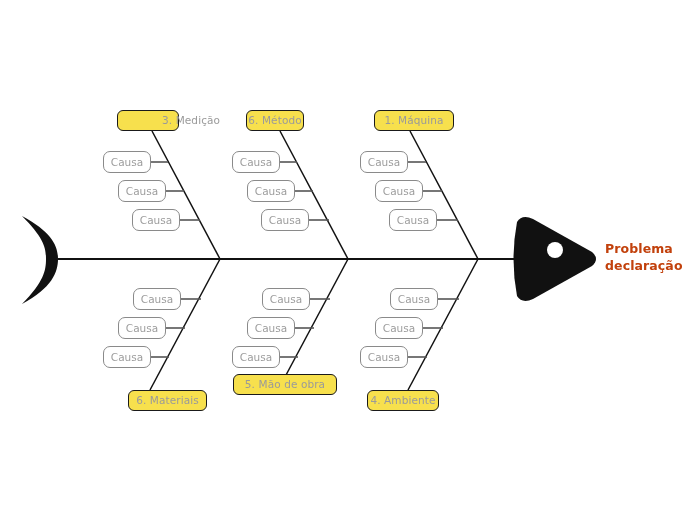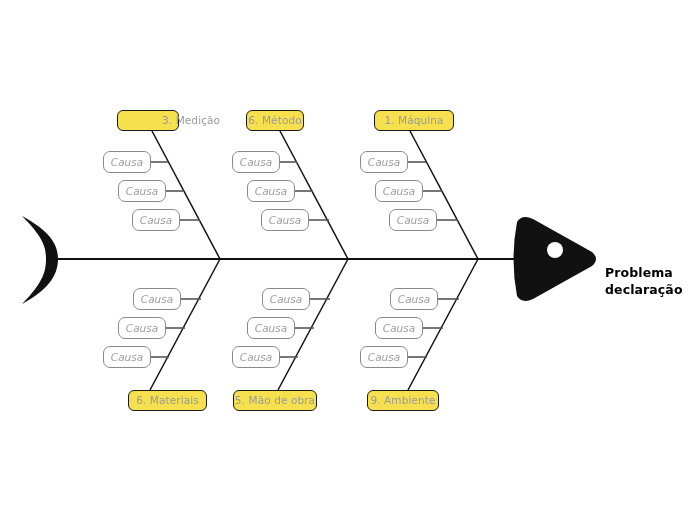--- a/index.html
+++ b/index.html
@@ -46,33 +46,31 @@
     background: #ffffff;
     border: 1.5px solid #8a8a8a;
     border-radius: 7px;
     width: 48px;
     height: 22px;
     line-height: 20px;
     text-align: center;
     color: #9d9d9d;
     font-size: 10.5px;
     white-space: nowrap;
-    font-style: italic;
   }
   #problem-label {
     position: absolute;
     left: 605px;
     top: 240px;
     width: 90px;
-    color: #000000;
+    color: #c2410c;
     font-size: 12.5px;
     font-weight: bold;
     line-height: 17px;
     letter-spacing: 0.1px;
-    margin-top: 24px;
   }
 </style>
 </head>
 <body>
 
 <div id="canvas">
 
   <svg id="lines" viewBox="0 0 697 520" xmlns="http://www.w3.org/2000/svg">
 
     <path d="M 22 216 C 52 232 58 246 58 259 C 58 272 52 288 22 304 C 44 282 46 270 46 259 C 46 248 44 238 22 216 Z" fill="#111111"></path>
@@ -120,25 +118,25 @@
       <div class="cause-box" style="left: 247px; top: 180px;">Causa</div>
       <div class="cause-box" style="left: 261px; top: 209px;">Causa</div>
       <div class="cat-box" style="left: 374px; top: 110px; width: 80px;">1. Máquina</div>
       <div class="cause-box" style="left: 360px; top: 151px;">Causa</div>
       <div class="cause-box" style="left: 375px; top: 180px;">Causa</div>
       <div class="cause-box" style="left: 389px; top: 209px;">Causa</div>
       <div class="cat-box" style="left: 115px; top: 390px; width: 79px; margin-left: 13px;">6. Materiais</div>
       <div class="cause-box" style="left: 133px; top: 288px;">Causa</div>
       <div class="cause-box" style="left: 118px; top: 317px;">Causa</div>
       <div class="cause-box" style="left: 103px; top: 346px;">Causa</div>
-      <div class="cat-box" style="left: 233px; top: 390px; width: 84px;">5. Mão de obra</div>
+      <div class="cat-box" style="left: 233px; top: 374px; width: 104px;">5. Mão de obra</div>
       <div class="cause-box" style="left: 262px; top: 288px;">Causa</div>
       <div class="cause-box" style="left: 247px; top: 317px;">Causa</div>
       <div class="cause-box" style="left: 232px; top: 346px;">Causa</div>
-      <div class="cat-box" style="left: 367px; top: 390px; width: 72px;">9. Ambiente</div>
+      <div class="cat-box" style="left: 367px; top: 390px; width: 72px;">4. Ambiente</div>
       <div class="cause-box" style="left: 390px; top: 288px;">Causa</div>
       <div class="cause-box" style="left: 375px; top: 317px;">Causa</div>
       <div class="cause-box" style="left: 360px; top: 346px;">Causa</div>
     </div>
 
   <div id="problem-label">Problema declaração</div>
 
 </div>
 
 </body></html>

